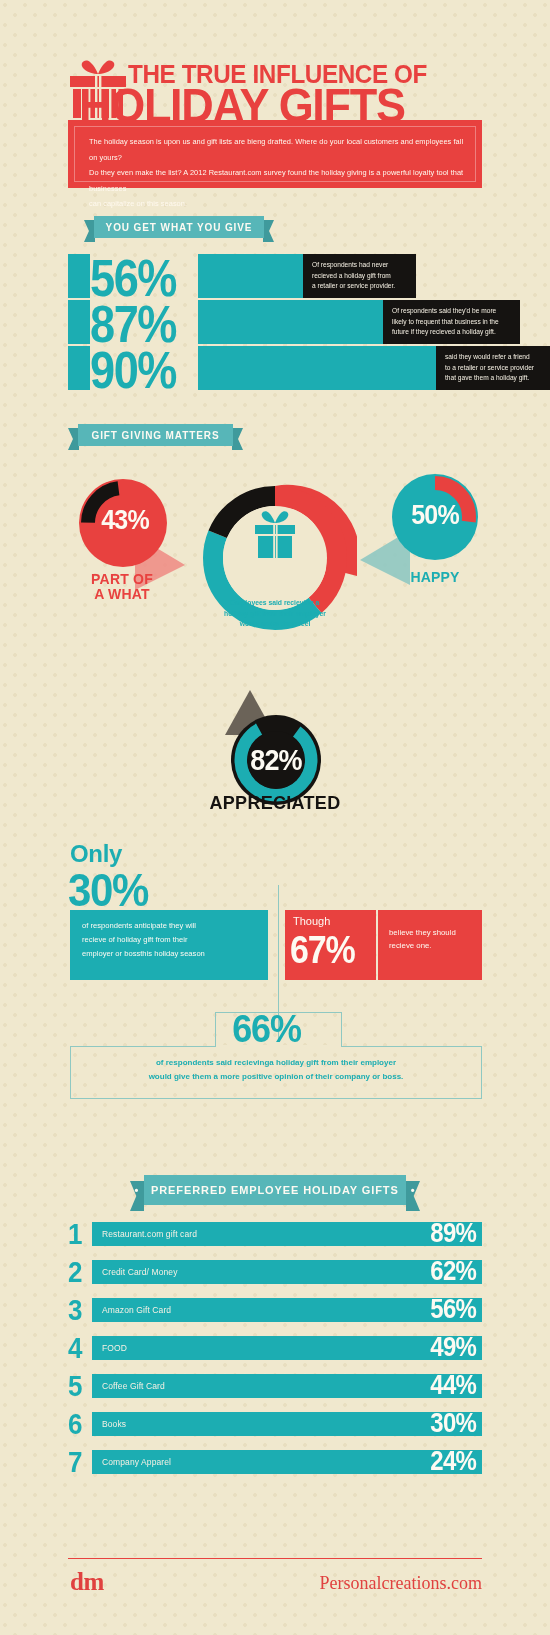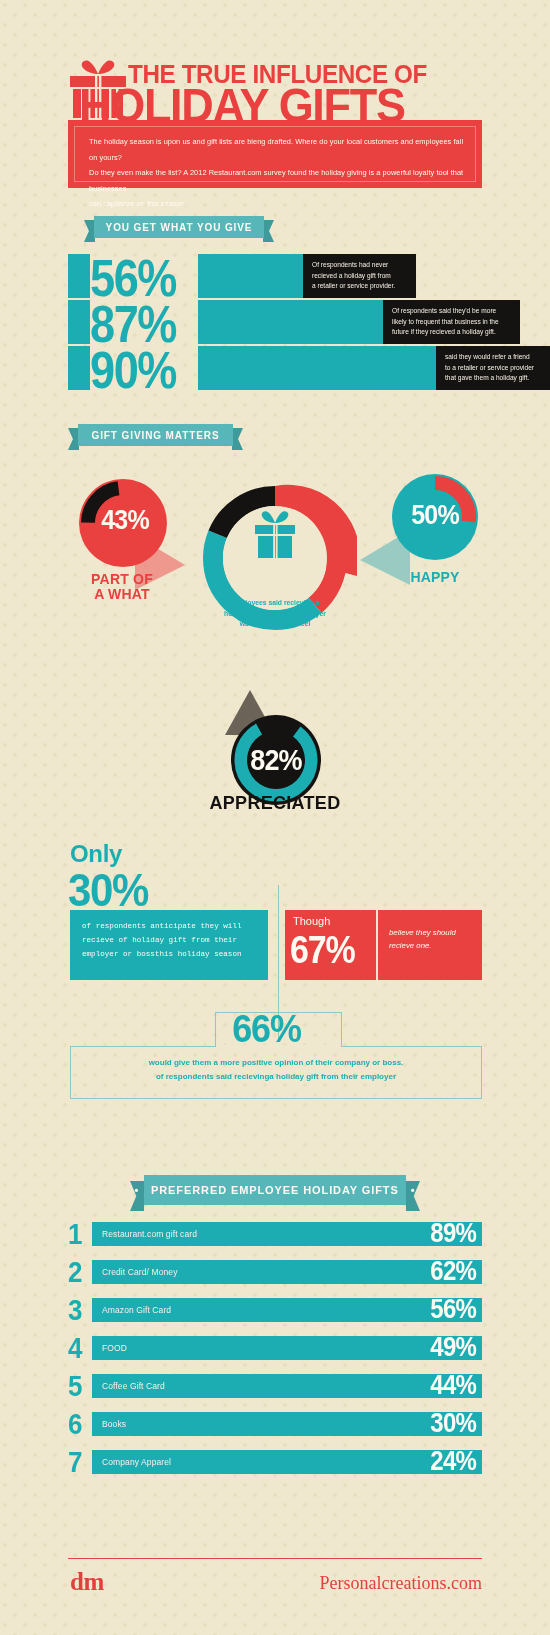--- a/index.html
+++ b/index.html
@@ -130,28 +130,27 @@
     letter-spacing: -0.3px;
   }
   .big30 {
     position: absolute; font-weight: bold; font-size: 42px; color: #1cadb2;
     letter-spacing: -1.3px; transform: scaleY(1.1); transform-origin: left top;
   }
   .tealbox {
     position: absolute; background: #1cadb2; box-sizing: border-box;
     padding: 9px 12px 0 12px;
   }
-  .tealbox div { color: #fdfaf2; font-size: 7.6px; line-height: 14px; font-family: Liberation Mono, monospace; }
+  .tealbox div { color: #fdfaf2; font-size: 7.6px; line-height: 14px; }
   .redbox-l {
     position: absolute; background: #e8413f; box-sizing: border-box;
   }
   .redbox-r {
     position: absolute; background: #e8413f; box-sizing: border-box;
     padding: 16px 2px 0 11px;
-    font-style: italic;
   }
   .redbox-r div { color: #fdfaf2; font-size: 7.8px; line-height: 13px; }
   .though {
     position: absolute; color: #fdfaf2; font-size: 11px; letter-spacing: 0px;
   }
   .big67 {
     position: absolute; color: #fdfaf2; font-weight: bold; font-size: 34px;
     letter-spacing: -1.2px; transform: scaleY(1.12); transform-origin: left top;
   }
   .connector { position: absolute; background: #8fc8c2; }
@@ -359,22 +358,22 @@
   <div class="connector" style="left:278px; top:885px; width:1px; height:157px;"></div>
 
   <div class="outline-box" style="left:215px; top:1012px; width:127px; height:35px; border-bottom:none;"></div>
   <div class="outline-box" style="left:70px; top:1046px; width:412px; height:53px;"></div>
   <div style="position:absolute; left:216px; top:1045px; width:125px; height:2px; background:#f0e8ce;"></div>
 
   <div style="position:absolute; left:215px; top:1006px; width:103px;">
     <div class="big66" style="position:relative; left:0; top:0;">66%</div>
   </div>
   <div class="note66" style="left:70px; top:1056px; width:412px;">
+    <div>of respondents said recievinga holiday gift from their employer</div>
     <div>would give them a more positive opinion of their company or boss.</div>
-    <div>of respondents said recievinga holiday gift from their employer</div>
   </div>
 
   <div class="ribbon" style="left:130px; top:1175px; width:290px; height:34px;">
     <div class="tail-l" style="top:6px; height:30px; width:14px;"></div>
     <div class="tail-r" style="top:6px; height:30px; width:14px;"></div>
     <div class="body" style="height:30px; left:14px; right:14px;">
       <span class="label" style="font-size:11px; letter-spacing:0.6px;">•</span>
       <span class="label" style="padding:0 12px; font-size:11px;">PREFERRED EMPLOYEE HOLIDAY GIFTS</span>
       <span class="label" style="font-size:11px;">•</span>
     </div>

